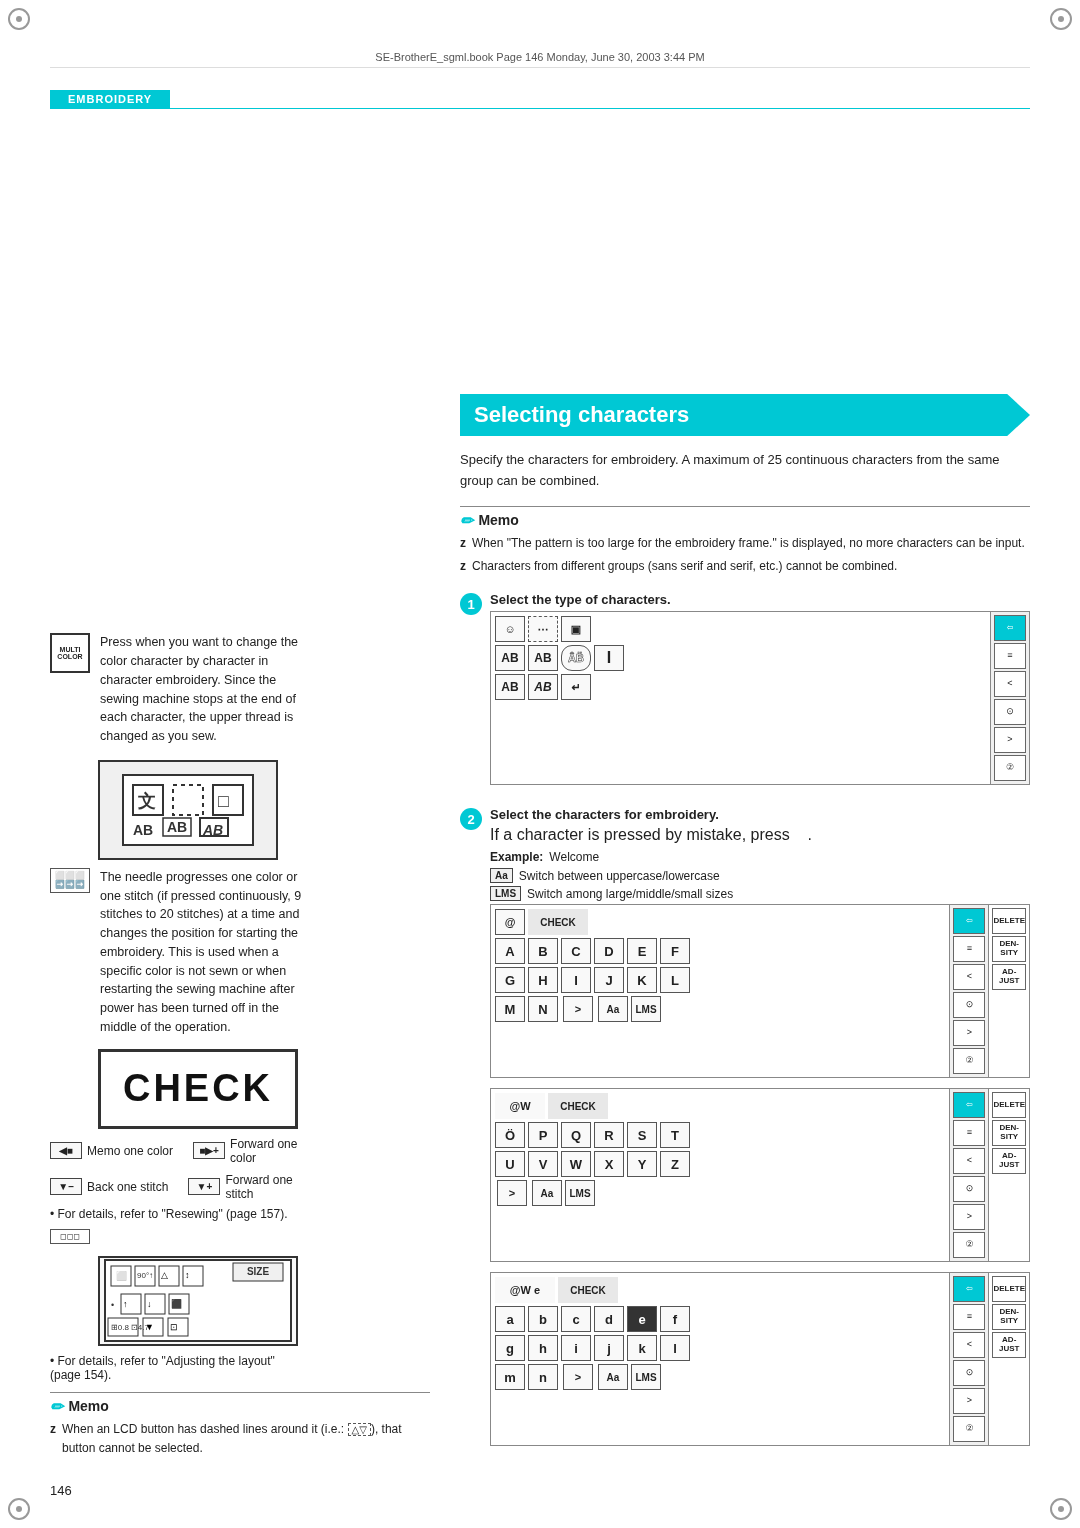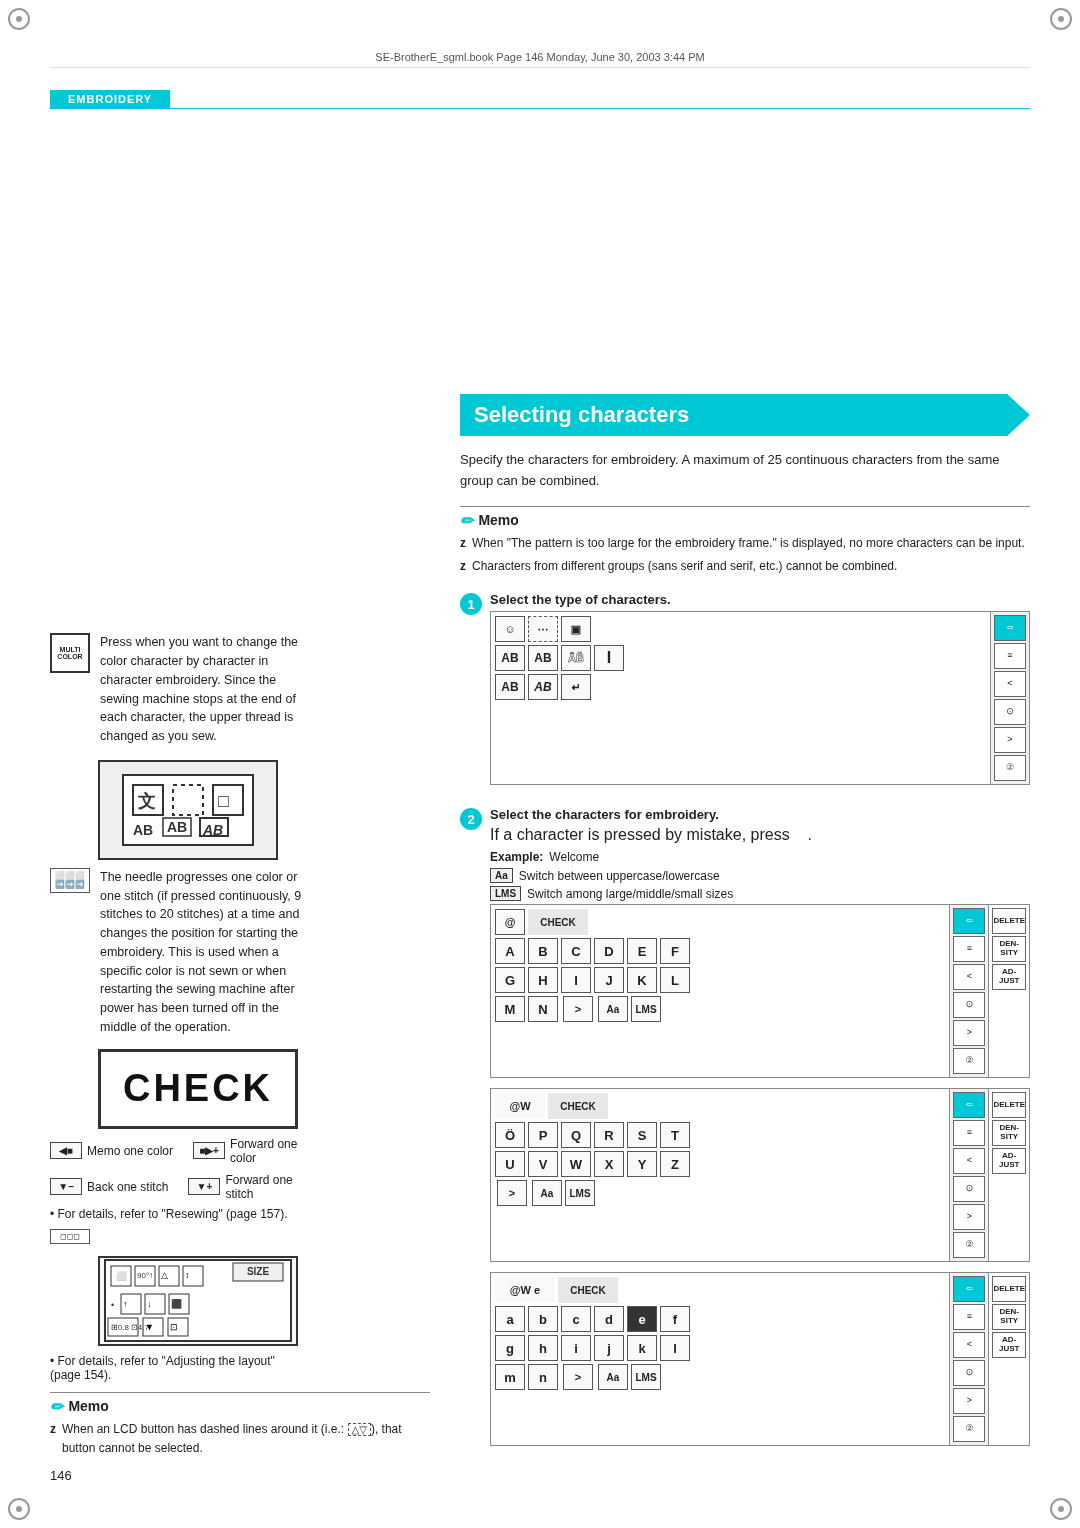--- a/index.html
+++ b/index.html
@@ -227,21 +227,21 @@
       margin-bottom: 4px;
     }
     .memo-bullet {
       font-weight: bold;
       flex-shrink: 0;
     }
 
     
     .page-number {
       position: absolute;
-      bottom: 45px;
+      bottom: 30px;
       left: 50px;
       font-size: 13px;
     }
 
     
     .section-title-bar {
       background: #00c8d4;
       color: #fff;
       font-size: 22px;
       font-weight: bold;
@@ -577,21 +577,21 @@
           <div class="char-panel-inner">
             <div class="char-grid">
               <div class="char-row">
                 <div class="char-cell icon-cell">☺</div>
                 <div class="char-cell icon-cell" style="border-style:dashed;">⋯</div>
                 <div class="char-cell icon-cell">▣</div>
               </div>
               <div class="char-row">
                 <div class="char-cell" style="font-size:12px;font-weight:bold;">AB</div>
                 <div class="char-cell" style="font-size:12px;font-weight:900;">AB</div>
-                <div class="char-cell" style="font-size:11px;font-weight:bold;-webkit-text-stroke:0.5px #333;color:transparent;">ÂB̈</div>
+                <div class="char-cell" style="font-size:11px;font-weight:bold;-webkit-text-stroke:0.5px #333;color:transparent;border-radius:11px;">ÂB̈</div>
                 <div class="char-cell" style="font-size:16px;font-weight:bold;">I</div>
               </div>
               <div class="char-row">
                 <div class="char-cell" style="font-size:12px;font-weight:bold;">AB</div>
                 <div class="char-cell" style="font-size:12px;font-style:italic;">AB</div>
                 <div class="char-cell icon-cell">↵</div>
               </div>
             </div>
             <div class="panel-right-btns">
               <div class="panel-btn cyan">⇦</div>

